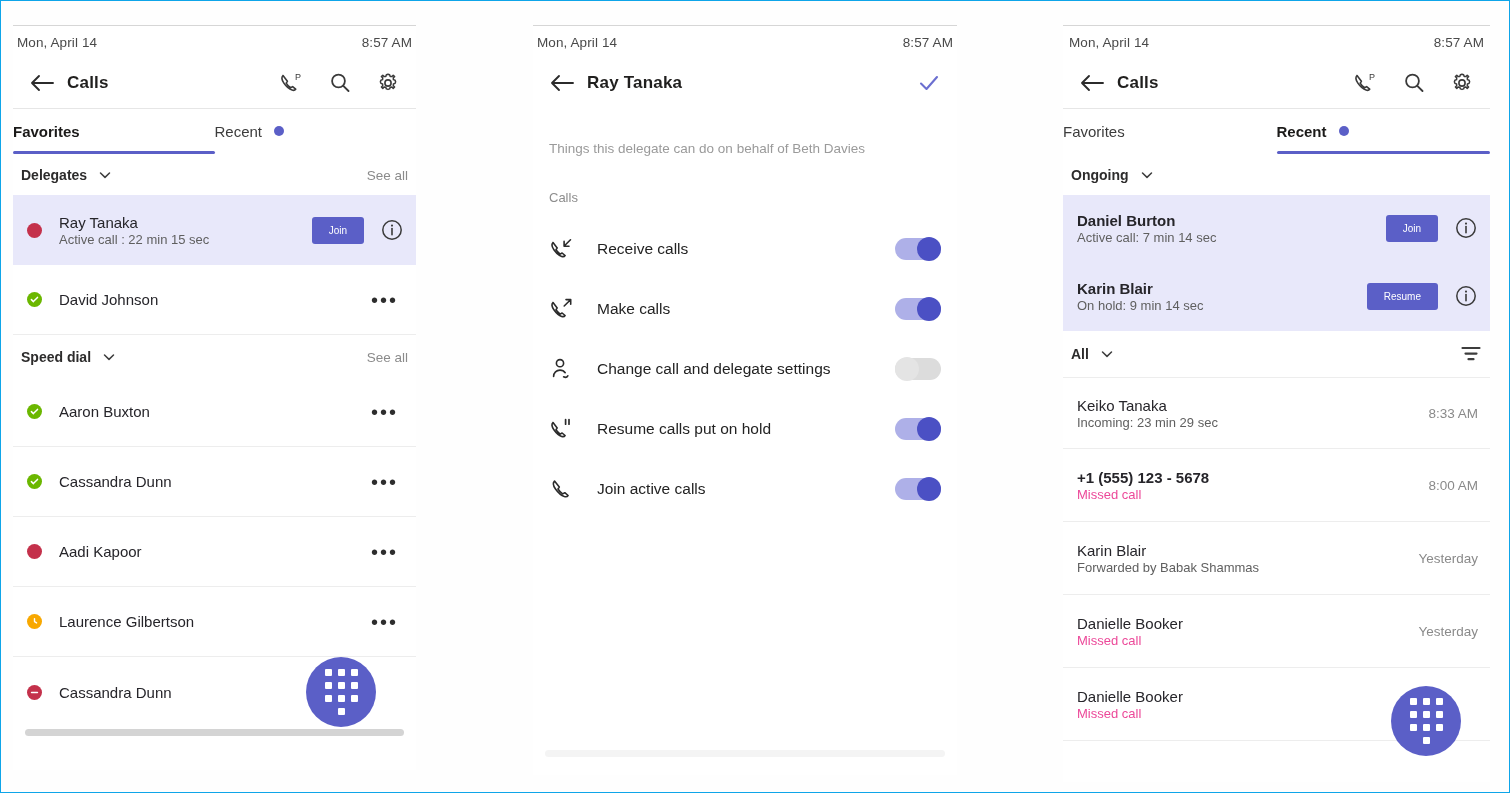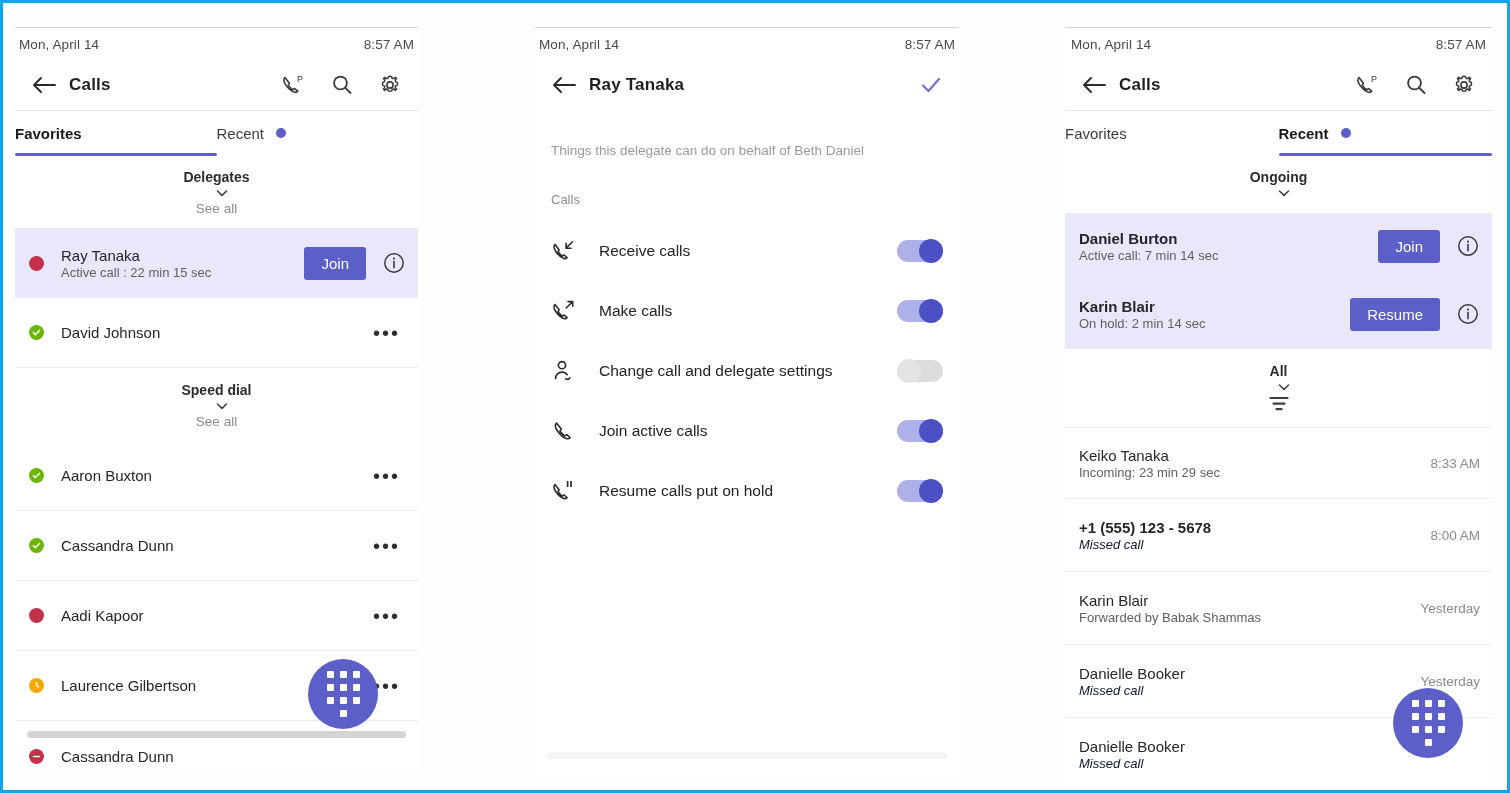--- a/index.html
+++ b/index.html
@@ -6,21 +6,21 @@
   html, body {
     width: 1510px; height: 793px;
     background: #ffffff;
     font-family: "Liberation Sans", sans-serif;
     overflow: hidden;
   }
   #root {
     position: relative;
     width: 1510px; height: 793px;
     background: #fefefe;
-    border: 3px solid #0ea5e9;
+    border: 1px solid #0ea5e9;
   }
 
   
   .panel {
     position: absolute;
     background: #ffffff;
     overflow: hidden;
   }
   #panel1 { left: 12px;   top: 24px; width: 403px;  height: 745px; }
   #panel2 { left: 532px;  top: 24px; width: 424px;  height: 750px; }
@@ -69,21 +69,20 @@
   .tab .dot {
     display: inline-block; width: 10px; height: 10px; border-radius: 50%;
     background: #5b5fc7; margin-left: 8px; vertical-align: 1px;
   }
 
   
   .sectionhdr {
     display: flex; align-items: center;
     padding: 14px 8px 12px 8px;
     font-size: 14px;
-    flex-direction: column;
   }
   .sectionhdr .lbl { font-weight: bold; color: #2d2c2c; }
   .sectionhdr .chev { margin-left: 10px; color: #444; display:flex; align-items:center;}
   .sectionhdr .grow { flex: 1 1 auto; }
   .sectionhdr .seeall { color: #8b8b8b; font-size: 13.5px; }
   .sectionhdr .filter { color: #3d3d3d; display:flex; align-items:center; }
 
   
   .row {
     display: flex; align-items: center;
@@ -100,27 +99,27 @@
     display: flex; align-items: center; justify-content: center;
   }
   .presence.available { background: #6bb700; }
   .presence.busy      { background: #c4314b; }
   .presence.away      { background: #f8a800; }
   .presence.dnd       { background: #c4314b; }
   .rowtext { flex: 1 1 auto; min-width: 0; }
   .rowname { font-size: 15px; color: #26252a; line-height: 19px; }
   .rowname.bold { font-weight: bold; }
   .rowsub { font-size: 13px; color: #5f5f5f; line-height: 16px; }
-  .rowsub.missed { color: #0f172a; font-style: italic; }
+  .rowsub.missed { color: #ec4899; }
   .rowmeta { font-size: 13.5px; color: #8a8a8a; margin-left: 10px; flex: 0 0 auto; }
   .ellipsis { color: #2d2d2d; font-size: 20px; letter-spacing: 2px; line-height: 8px;
               padding: 0 6px; flex: 0 0 auto; }
   .joinbtn {
     background: #5b5fc7; color: #ffffff;
-    font-size: 15px; border: none; border-radius: 3px;
+    font-size: 10px; border: none; border-radius: 3px;
     padding: 8px 17px; cursor: pointer; flex: 0 0 auto; text-align: right;
   }
   .infobtn { margin-left: 16px; flex: 0 0 auto; display:flex; align-items:center; }
 
   
   .delegate-desc {
     font-size: 13.5px; color: #9a9a9a;
     padding: 32px 16px 0 16px;
   }
   .group-label {
@@ -358,21 +357,21 @@
       </div>
       <div class="apptitle">Ray Tanaka</div>
       <div class="spacer"></div>
       <div class="act">
         <svg width="26" height="26" viewBox="0 0 26 26">
           <path d="M5 13.5 L10.5 19 L21 7" fill="none" stroke="#6b6fd0" stroke-width="2.1" stroke-linecap="round" stroke-linejoin="round"></path>
         </svg>
       </div>
     </div>
 
-    <div class="delegate-desc">Things this delegate can do on behalf of Beth Daniel</div>
+    <div class="delegate-desc">Things this delegate can do on behalf of Beth Davies</div>
 
     <div class="group-label">Calls</div>
 
     <div style="margin-top:14px;">
       <div class="togglerow">
         <span class="ticon">
           <svg width="26" height="26" viewBox="0 0 26 26">
             <path d="M4 6.5 c-1.5 1.5 -1.2 4.2 .9 7.2 c2.1 3 5.1 5.8 7.8 6.7 c1.5 .5 2.7 .2 3.4 -.9 l-3 -2.5 l-1.9 1.1 c-1.2 -.8 -3.4 -3 -4.2 -4.4 l1.2 -1.8 z" fill="none" stroke="#2b2b2b" stroke-width="1.6" stroke-linejoin="round"></path>
             <path d="M21.5 3.8 L15.2 10 M20 10.2 H15.1 V5.4" fill="none" stroke="#2b2b2b" stroke-width="1.6" stroke-linecap="round" stroke-linejoin="round"></path>
           </svg>
@@ -406,41 +405,41 @@
         </span>
         <span class="tlabel">Change call and delegate settings</span>
         <span class="switch off">
             <i class="knob"></i>
           </span>
       </div>
 
       <div class="togglerow">
         <span class="ticon">
           <svg width="26" height="26" viewBox="0 0 26 26">
+            <path d="M4 6.5 c-1.5 1.5 -1.2 4.2 .9 7.2 c2.1 3 5.1 5.8 7.8 6.7 c1.5 .5 2.7 .2 3.4 -.9 l-3 -2.5 l-1.9 1.1 c-1.2 -.8 -3.4 -3 -4.2 -4.4 l1.2 -1.8 z" fill="none" stroke="#2b2b2b" stroke-width="1.6" stroke-linejoin="round"></path>
+            <path d="M16.6 3.6 V8.2 M20 3.6 V8.2" stroke="#2b2b2b" stroke-width="1.7" stroke-linecap="round"></path>
+          </svg>
+        </span>
+        <span class="tlabel">Resume calls put on hold</span>
+        <span class="switch on">
+            <i class="knob"></i>
+          </span>
+      </div>
+
+      <div class="togglerow">
+        <span class="ticon">
+          <svg width="26" height="26" viewBox="0 0 26 26">
             <path d="M5.5 5 c-1.7 1.7 -1.4 4.7 1 8 c2.4 3.4 5.8 6.5 8.8 7.5 c1.7 .5 3 .2 3.8 -1 l-3.3 -2.8 l-2.1 1.2 c-1.4 -.9 -3.8 -3.4 -4.7 -4.9 l1.3 -2 z" fill="none" stroke="#2b2b2b" stroke-width="1.6" stroke-linejoin="round"></path>
           </svg>
         </span>
         <span class="tlabel">Join active calls</span>
         <span class="switch on">
             <i class="knob"></i>
           </span>
       </div>
-
-      <div class="togglerow">
-        <span class="ticon">
-          <svg width="26" height="26" viewBox="0 0 26 26">
-            <path d="M4 6.5 c-1.5 1.5 -1.2 4.2 .9 7.2 c2.1 3 5.1 5.8 7.8 6.7 c1.5 .5 2.7 .2 3.4 -.9 l-3 -2.5 l-1.9 1.1 c-1.2 -.8 -3.4 -3 -4.2 -4.4 l1.2 -1.8 z" fill="none" stroke="#2b2b2b" stroke-width="1.6" stroke-linejoin="round"></path>
-            <path d="M16.6 3.6 V8.2 M20 3.6 V8.2" stroke="#2b2b2b" stroke-width="1.7" stroke-linecap="round"></path>
-          </svg>
-        </span>
-        <span class="tlabel">Resume calls put on hold</span>
-        <span class="switch on">
-            <i class="knob"></i>
-          </span>
-      </div>
     </div>
 
     <div class="bottombar faint"></div>
   </div>
 
   <div class="panel" id="panel3">
     <div class="topline"></div>
 
     <div class="statusbar">
       <span>Mon, April 14</span>
@@ -506,21 +505,21 @@
           <circle cx="12" cy="12" r="9.2" fill="none" stroke="#3a3a3a" stroke-width="1.5"></circle>
           <circle cx="12" cy="7.6" r="1.05" fill="#3a3a3a"></circle>
           <path d="M12 10.6 V16.8" stroke="#3a3a3a" stroke-width="1.6" stroke-linecap="round"></path>
         </svg>
       </span>
     </div>
 
     <div class="row highlight" style="height:70px">
       <span class="rowtext">
         <span class="rowname bold" style="display:block">Karin Blair</span>
-        <span class="rowsub" style="display:block">On hold: 2 min 14 sec</span>
+        <span class="rowsub" style="display:block">On hold: 9 min 14 sec</span>
       </span>
       <button class="joinbtn">Resume</button>
       <span class="infobtn">
         <svg width="24" height="24" viewBox="0 0 24 24">
           <circle cx="12" cy="12" r="9.2" fill="none" stroke="#3a3a3a" stroke-width="1.5"></circle>
           <circle cx="12" cy="7.6" r="1.05" fill="#3a3a3a"></circle>
           <path d="M12 10.6 V16.8" stroke="#3a3a3a" stroke-width="1.6" stroke-linecap="round"></path>
         </svg>
       </span>
     </div>

